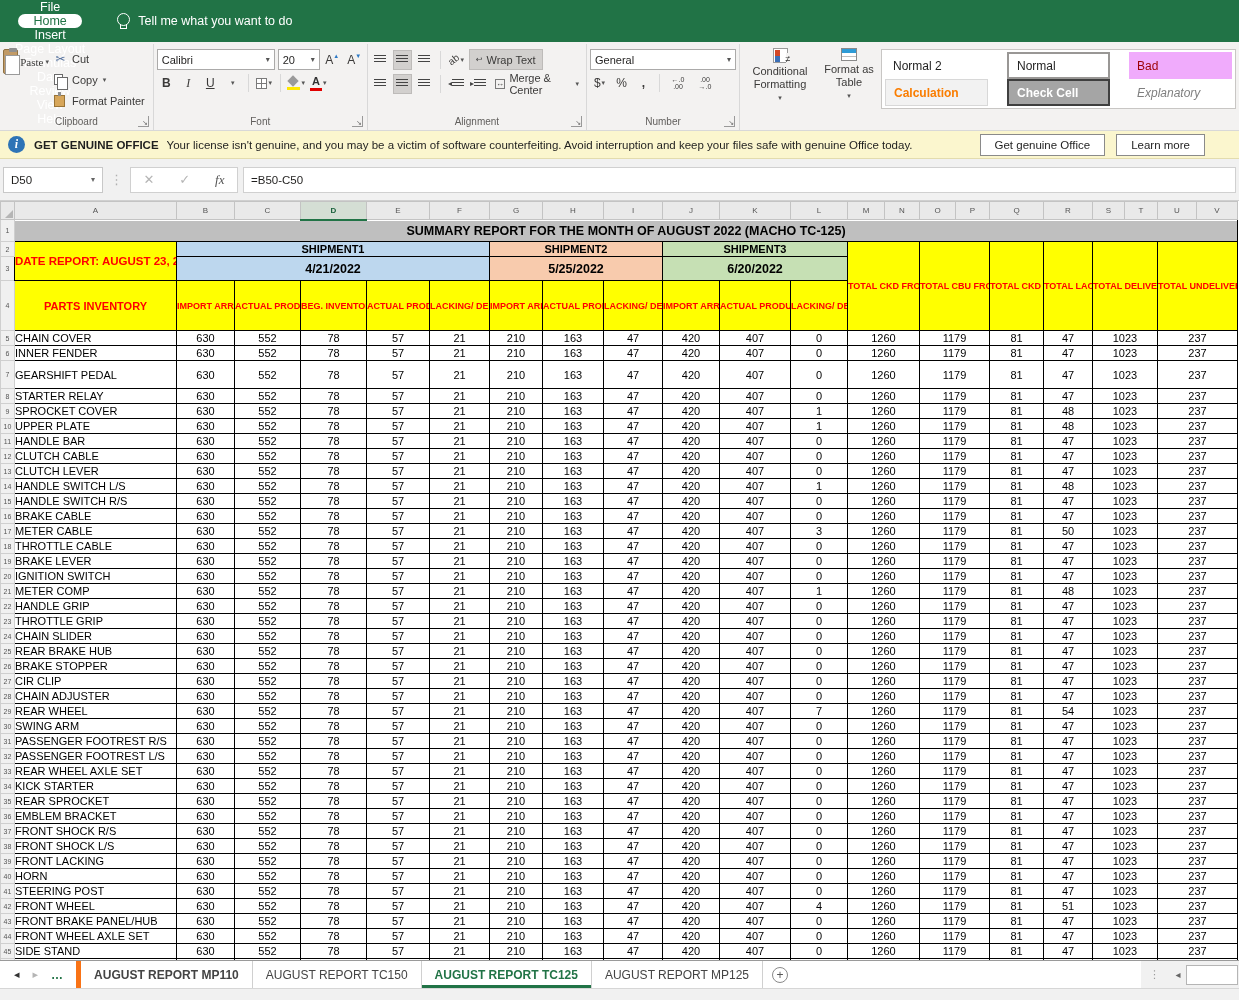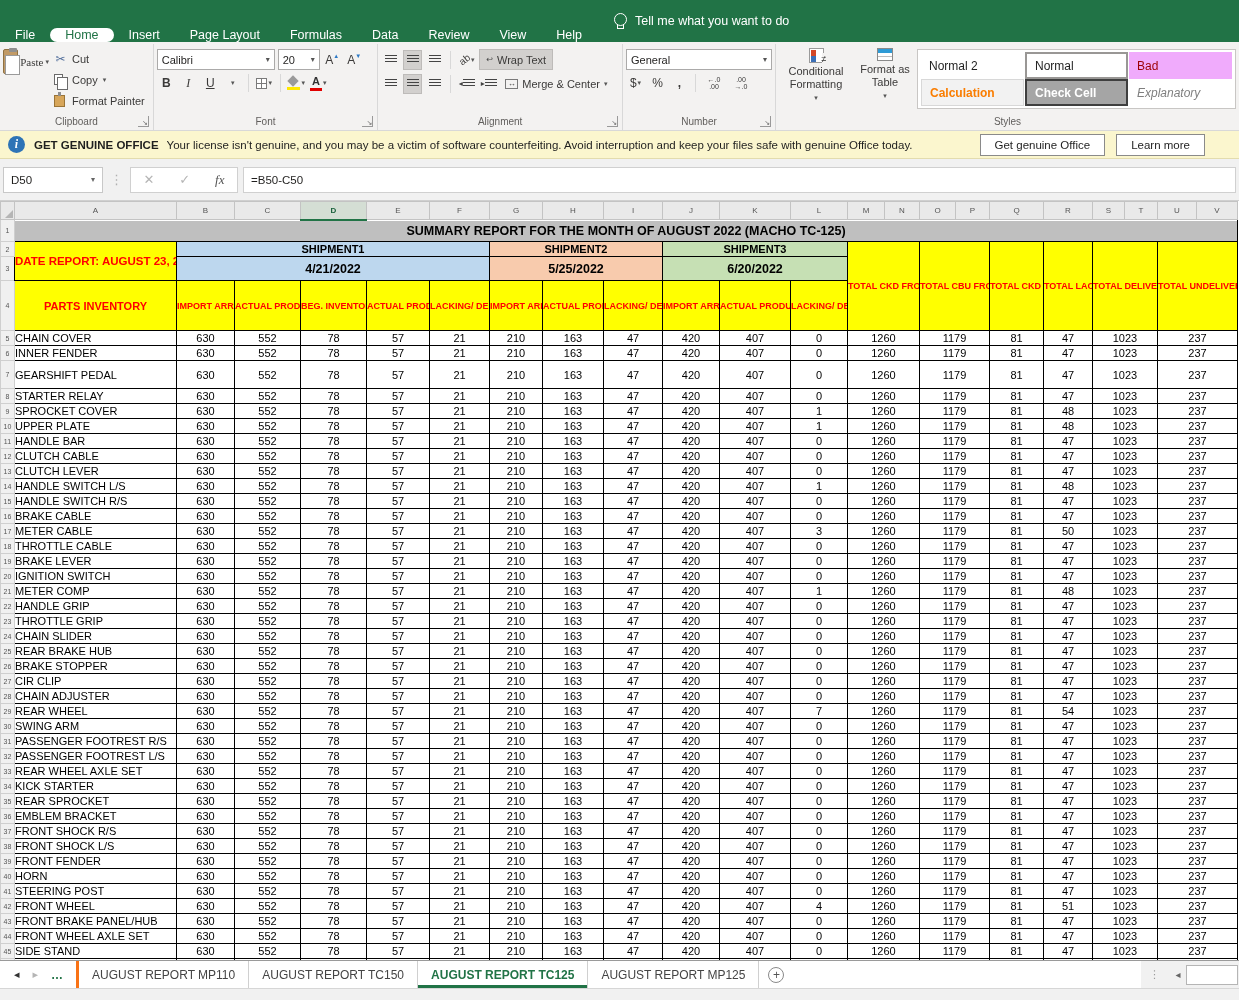--- a/index.html
+++ b/index.html
@@ -56,21 +56,21 @@
 .abrot { font-size:10px; transform:rotate(-38deg); display:inline-block; color:#3b3a39; }
 .decbtn { width:24px; font-size:7px; line-height:7px; text-align:center; color:#3b3a39; white-space:normal; }
 .vsep { width:1px; height:18px; background:#d8d8d8; margin:0 3px; }
 .bigbtn { width:74px; display:flex; flex-direction:column; align-items:center; font-size:11px; color:#3b3a39; text-align:center; line-height:13px; padding-top:2px; }
 .cfic { width:15px; height:15px; border:1px solid #9a9a9a; background:#fff; position:relative; margin-bottom:2px; }
 .cfic::before { content:""; position:absolute; left:1px; top:1px; width:5px; height:12px; background:linear-gradient(#d24726 0 6px,#3b6fb6 6px 12px); }
 .cfic::after { content:"\2260"; position:absolute; right:-4px; bottom:-4px; font-size:9px; color:#333; background:#f3f2f1; }
 .fatic { width:16px; height:13px; border:1px solid #8a8a8a; margin-bottom:2px; background:
   linear-gradient(#2e9bd6,#2e9bd6) 0 0/100% 4px no-repeat,
   linear-gradient(#bdbdbd,#bdbdbd) 0 7px/100% 1px no-repeat, #fff; }
-.gallery { border:1px solid #c8c6c4; background:#fff; display:grid; grid-template-columns:103px 103px 103px; grid-auto-rows:27px; column-gap:1px; padding:2px 3px; margin-top:3px; }
+.gallery { border:1px solid #c8c6c4; background:#fff; display:grid; grid-template-columns:103px 103px 103px; grid-auto-rows:27px; column-gap:19px; padding:2px 3px; margin-top:3px; }
 .gitem { display:flex; align-items:center; padding-left:8px; font-size:12px; color:#1f1f1f; white-space:nowrap; overflow:hidden; }
 .st-normal { border:2px solid #999795; background:#fff; }
 .st-bad { background:#f0abfc; color:#9C0006; }
 .st-calc { background:#F2F2F2; color:#FA7D00; font-weight:bold; border:1px solid #d8d8d8; }
 .st-check { background:#A5A5A5; color:#fff; font-weight:bold; border:2px solid #3f3f3f; }
 .st-expl { font-style:italic; color:#7f7f7f; }
 
 
 .notice { height:28px; background:#FBF6CE; border-bottom:1px solid #e3dcae; display:flex; align-items:center; padding:0 34px 0 8px; font-size:11.5px; color:#1f1f1f; }
 .info-icon { width:17px; height:17px; border-radius:50%; background:#2E74B6; color:#fff; font:italic bold 12px "Liberation Serif",serif; display:flex; align-items:center; justify-content:center; margin-right:9px; flex:none; }
@@ -109,39 +109,39 @@
 .shipdate { font-weight:bold; font-size:12.5px; }
 .s1 { background:#BDD7EE; } .s2 { background:#F8CBAD; } .s3 { background:#C6E0B4; }
 
 
 .sheettabs { height:28px; background:#fff; border-top:1px solid #9a9a9a; display:flex; align-items:stretch; font-size:12px; color:#444; }
 .tabnav { display:flex; align-items:center; gap:13px; padding:0 12px 0 14px; }
 .tabnav .a1 { color:#333; font-size:11px; }
 .tabnav .a2 { color:#b5b5b5; font-size:11px; }
 .tabnav .more { color:#217346; font-weight:bold; letter-spacing:1px; }
 .stab { padding:0 13px; border-right:1px solid #d0d0d0; display:flex; align-items:center; white-space:nowrap; }
-.stab.first { border-left:3px solid #f97316; }
+.stab.first { border-left:5px solid #f97316;font-weight:bold; }
 .stab.active { color:#217346; font-weight:bold; box-shadow:inset 0 -3px 0 #217346; }
 .newsheet { width:34px; display:flex; align-items:center; justify-content:center; }
 .plusc { width:16px; height:16px; border:1px solid #8a8a8a; border-radius:50%; color:#555; font-size:12px; line-height:14px; text-align:center; }
 .hscroll { margin-left:auto; display:flex; align-items:center; background:#f1f1f1; padding-left:8px; }
 .hdots { color:#9a9a9a; font-size:11px; margin-right:10px; }
 .harr { color:#666; font-size:10px; width:16px; text-align:center; }
 .hthumb { width:52px; height:20px; background:#fff; border:1px solid #b5b5b5; margin-right:1px; }
 
 
 .statusbar { height:12px; background:#f1f1f1; border-top:1px solid #d6d6d6; }
 </style>
 </head>
 <body>
 
 <div class="root">
 
   <div class="tabs-row">
-    <div id="ribbon-tabs" style="display:flex;align-items:flex-end;">
+    <div id="ribbon-tabs" style="display:flex;align-items:center;flex-direction:column;">
         <div class="rtab">File</div>
         <div class="rtab active">Home</div>
         <div class="rtab">Insert</div>
         <div class="rtab">Page Layout</div>
         <div class="rtab">Formulas</div>
         <div class="rtab">Data</div>
         <div class="rtab">Review</div>
         <div class="rtab">View</div>
         <div class="rtab">Help</div>
       </div>
@@ -335,23 +335,20 @@
         </div>
         <div class="gallery" id="style-gallery">
             <div class="gitem ">Normal 2</div>
             <div class="gitem st-normal">Normal</div>
             <div class="gitem st-bad">Bad</div>
             <div class="gitem st-calc">Calculation</div>
             <div class="gitem st-check">Check Cell</div>
             <div class="gitem st-expl">Explanatory</div>
           </div>
       </div>
-      <div class="g-label">
-          <span>Styles</span>
-        </div>
     </div>
   </div>
 
   <div class="notice">
     <span class="info-icon">i</span>
     <b>GET GENUINE OFFICE</b>
     <span class="msg">Your license isn't genuine, and you may be a victim of software counterfeiting. Avoid interruption and keep your files safe with genuine Office today.</span>
     <span class="nbtn first">Get genuine Office</span>
     <span class="nbtn">Learn more</span>
   </div>
@@ -1172,21 +1169,21 @@
             <td class="cell">0</td>
             <td class="cell" colspan="2">1260</td>
             <td class="cell" colspan="2">1179</td>
             <td class="cell">81</td>
             <td class="cell">47</td>
             <td class="cell" colspan="2">1023</td>
             <td class="cell" colspan="2">237</td>
           </tr>
           <tr style="height: 15px;">
             <td class="gut">39</td>
-            <td class="cell namecell">FRONT FENDER</td>
+            <td class="cell namecell">FRONT LACKING</td>
             <td class="cell">630</td>
             <td class="cell">552</td>
             <td class="cell">78</td>
             <td class="cell">57</td>
             <td class="cell">21</td>
             <td class="cell">210</td>
             <td class="cell">163</td>
             <td class="cell">47</td>
             <td class="cell">420</td>
             <td class="cell">407</td>

